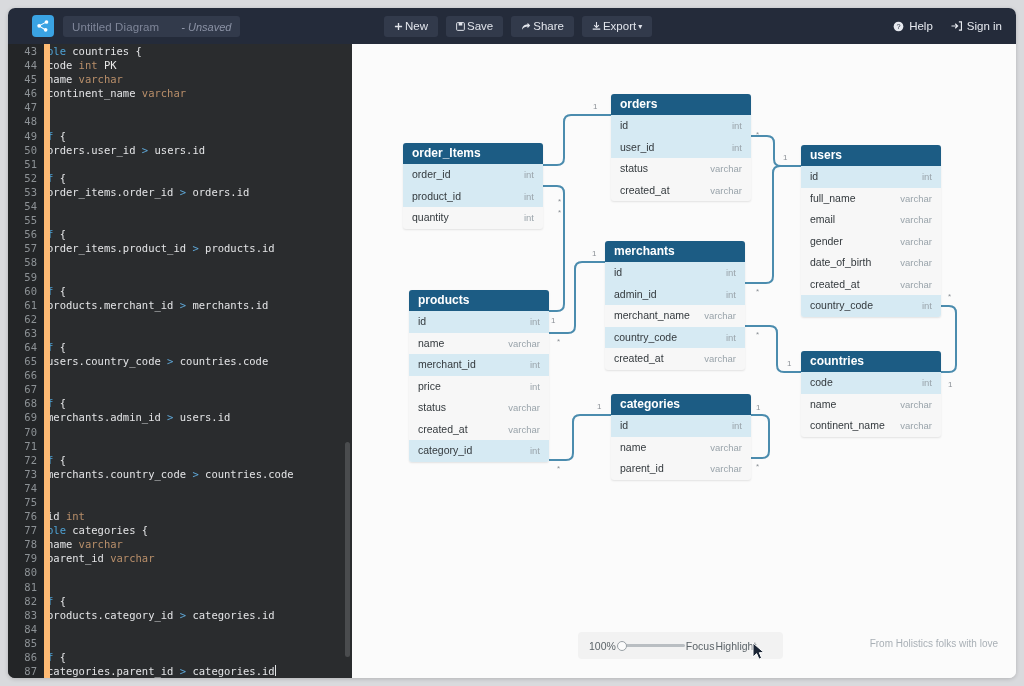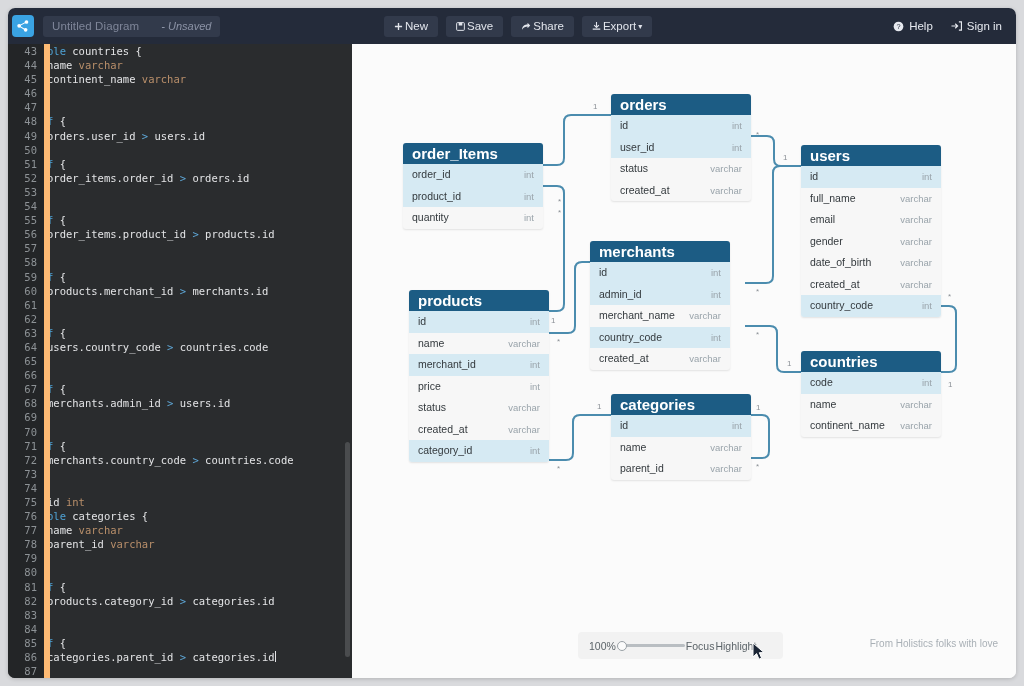--- a/index.html
+++ b/index.html
@@ -19,21 +19,21 @@
     box-shadow: 0 1px 4px rgba(0,0,0,0.18);
   }
 
   
   #topbar {
     position: absolute; left:0; top:0;
     width: 1008px; height: 36px;
     background: #242b3a;
     display: flex; align-items: center;
   }
-  #topbar .left { display:flex; align-items:center; padding-left: 4px; }
+  #topbar .left { display:flex; align-items:flex-end; padding-left: 24px; }
   #logo {
     width: 22px; height: 22px; border-radius: 4px;
     background: #3aa3e3;
     display:flex; align-items:center; justify-content:center;
     flex: 0 0 auto;
   }
   #logo svg { display:block; }
   #title-box {
     margin-left: 9px;
     height: 21px;
@@ -136,21 +136,21 @@
     border-radius: 3px;
     box-shadow: 0 1px 2px rgba(0,0,0,0.10);
     overflow: hidden;
     font-size: 10.5px;
   }
   .tbl .hd {
     height: 21px; line-height: 21px;
     background: #1c5c84;
     color: #ffffff;
     font-weight: bold;
-    font-size: 15px;
+    font-size: 12px;
     padding-left: 9px;
     cursor: pointer;
   }
   .tbl .row {
     height: 21.5px; line-height: 21.5px;
     display:flex; align-items:center;
     padding: 0 9px;
     color: #33393d;
   }
   .tbl .row.hl { background: #d6eaf3; }
@@ -312,20 +312,21 @@
         <div class="ln">81</div>
         <div class="ln">82</div>
         <div class="ln">83</div>
         <div class="ln">84</div>
         <div class="ln">85</div>
         <div class="ln">86</div>
         <div class="ln">87</div>
       </div>
     <div id="code">
         <div class="cl code-inner"><span class="kw">ble </span><span class="pl">countries {</span></div>
+        <div class="cl code-inner"><span class="pl">code </span><span class="tp">int </span><span class="pk">PK</span></div>
         <div class="cl code-inner"><span class="pl">name </span><span class="tp">varchar</span></div>
         <div class="cl code-inner"><span class="pl">continent_name </span><span class="tp">varchar</span></div>
         <div class="cl code-inner"></div>
         <div class="cl code-inner"></div>
         <div class="cl code-inner"><span class="kw">f </span><span class="pl">{</span></div>
         <div class="cl code-inner"><span class="pl">orders.user_id </span><span class="op">&gt; </span><span class="pl">users.id</span></div>
         <div class="cl code-inner"></div>
         <div class="cl code-inner"><span class="kw">f </span><span class="pl">{</span></div>
         <div class="cl code-inner"><span class="pl">order_items.order_id </span><span class="op">&gt; </span><span class="pl">orders.id</span></div>
         <div class="cl code-inner"></div>
@@ -466,21 +467,21 @@
         </div>
         <div class="row">
           <span class="fname">created_at</span>
           <span class="ftype">varchar</span>
         </div>
         <div class="row hl">
           <span class="fname">country_code</span>
           <span class="ftype">int</span>
         </div>
       </div>
-      <div class="tbl" style="left: 238px; top: 197px; width: 140px;">
+      <div class="tbl" style="left: 253px; top: 197px; width: 140px;">
         <div class="hd">merchants</div>
         <div class="row hl">
           <span class="fname">id</span>
           <span class="ftype">int</span>
         </div>
         <div class="row hl">
           <span class="fname">admin_id</span>
           <span class="ftype">int</span>
         </div>
         <div class="row">

